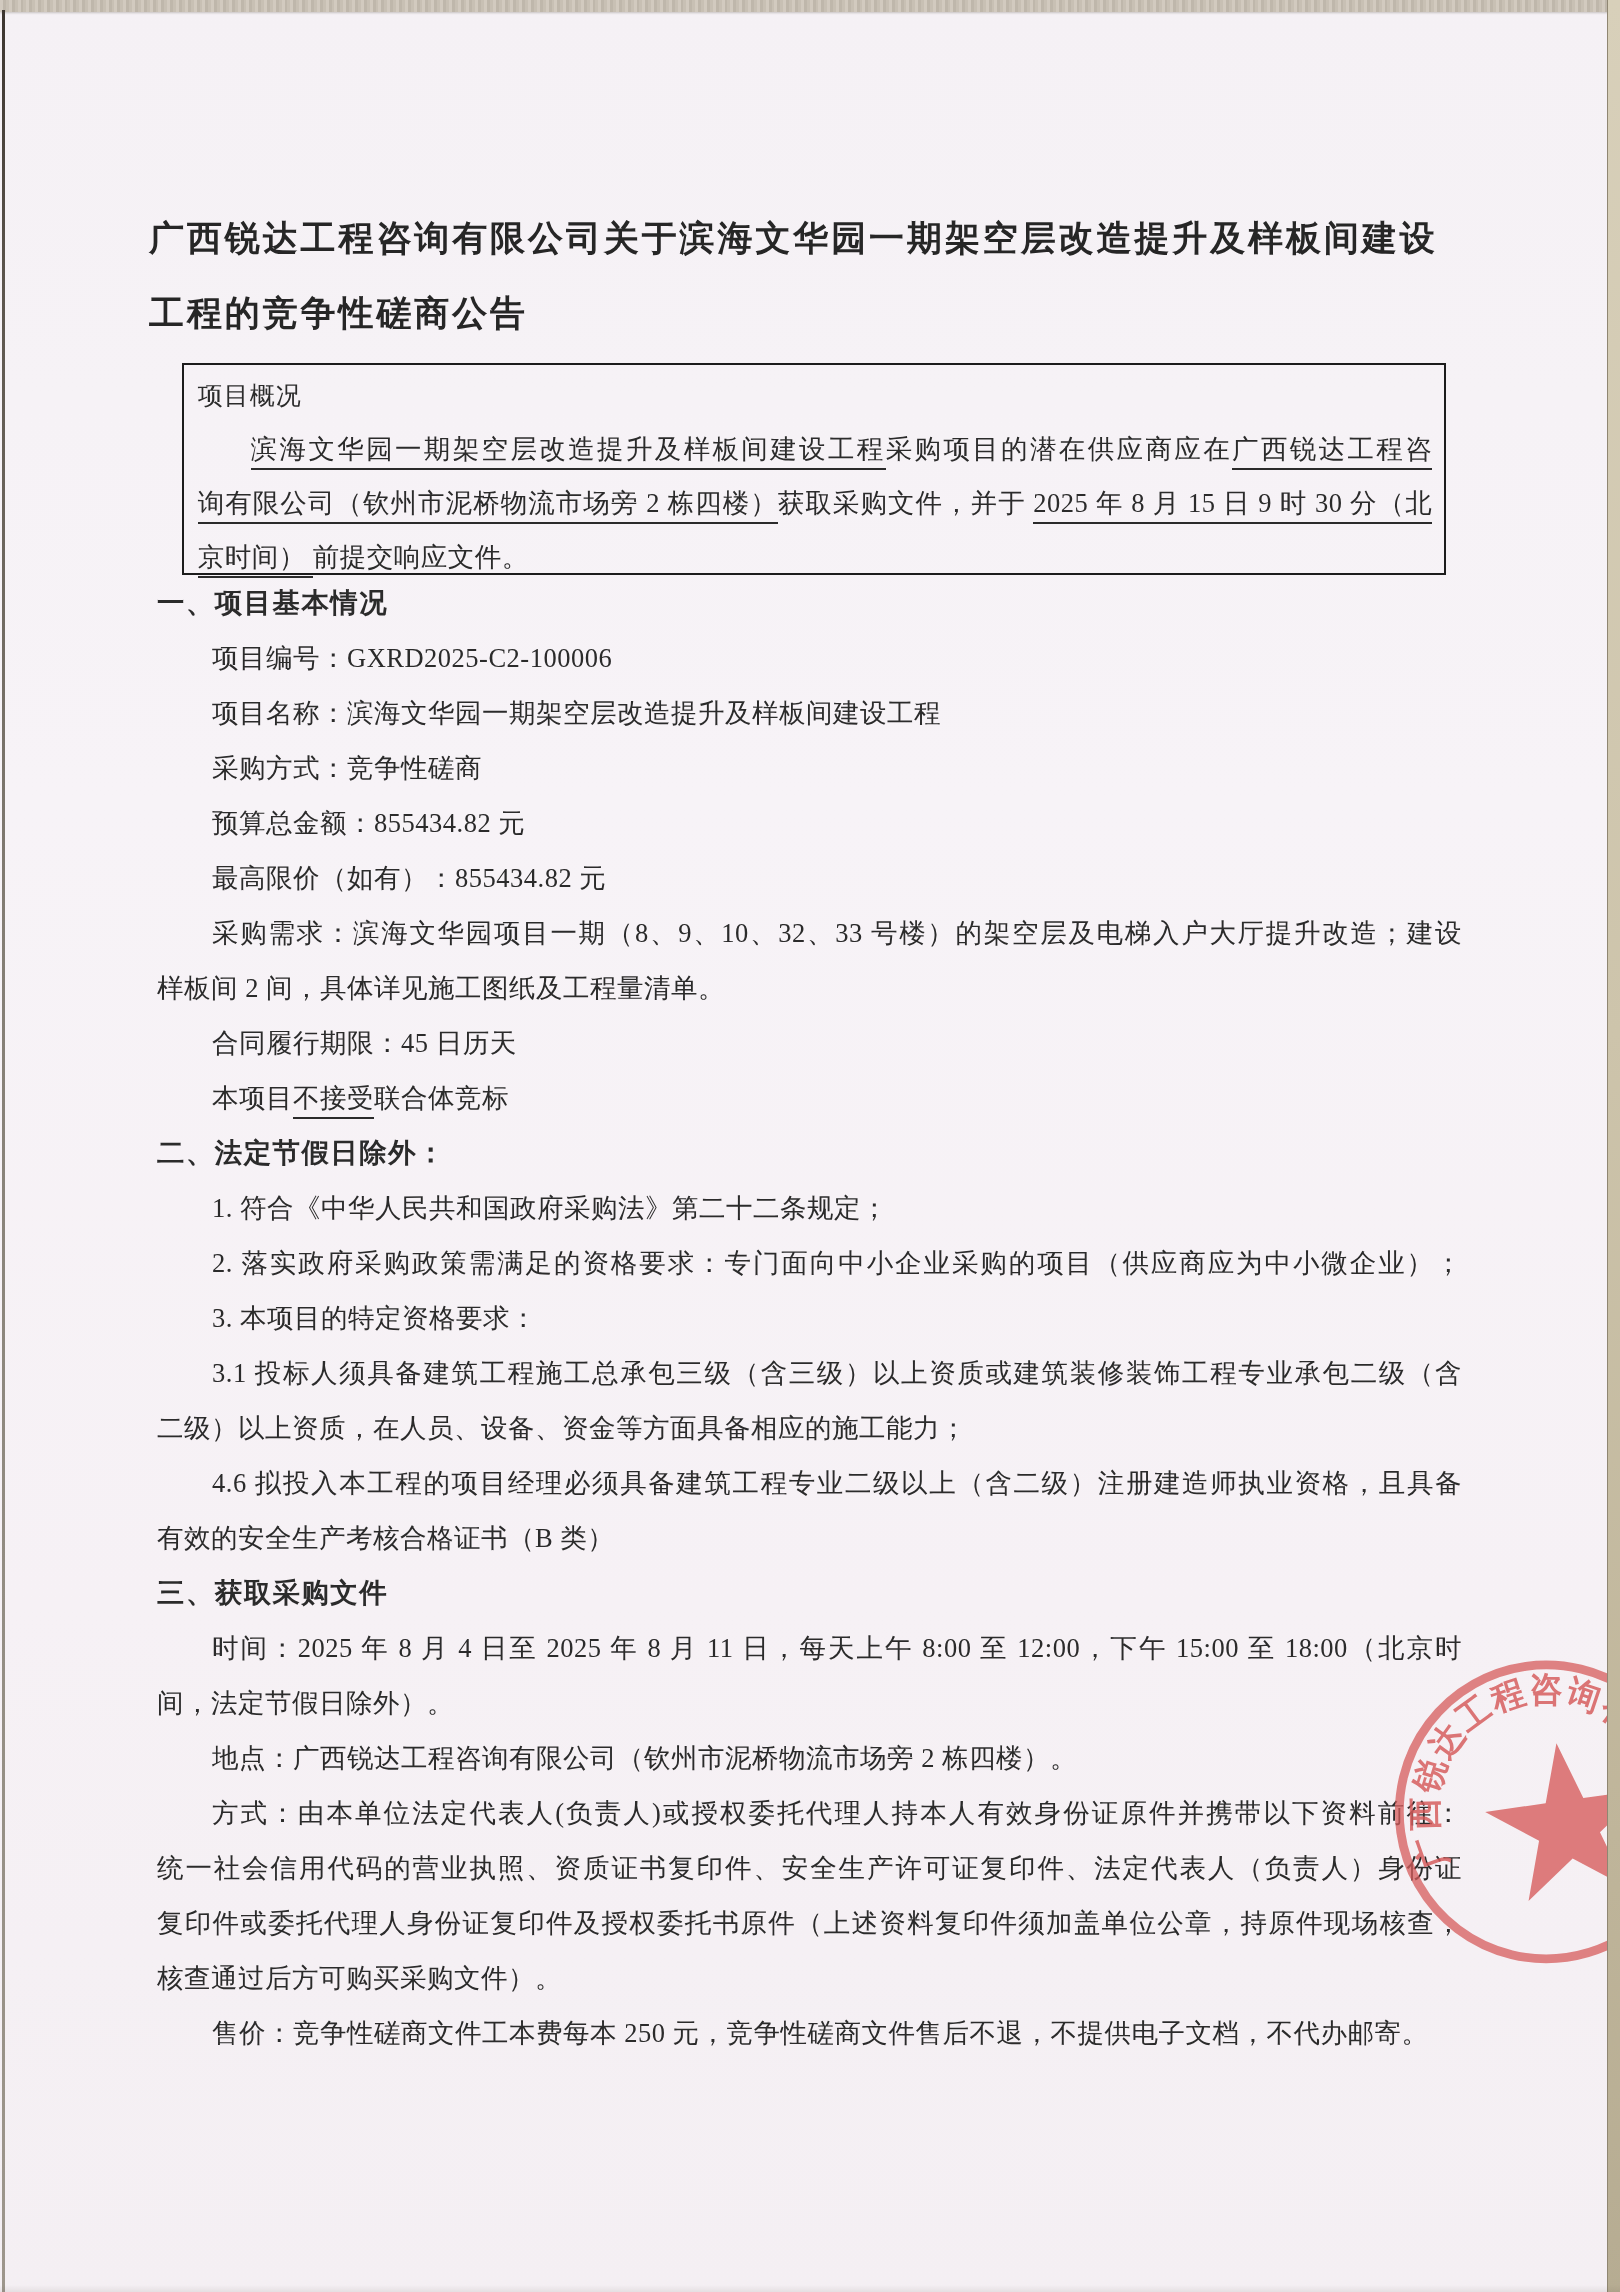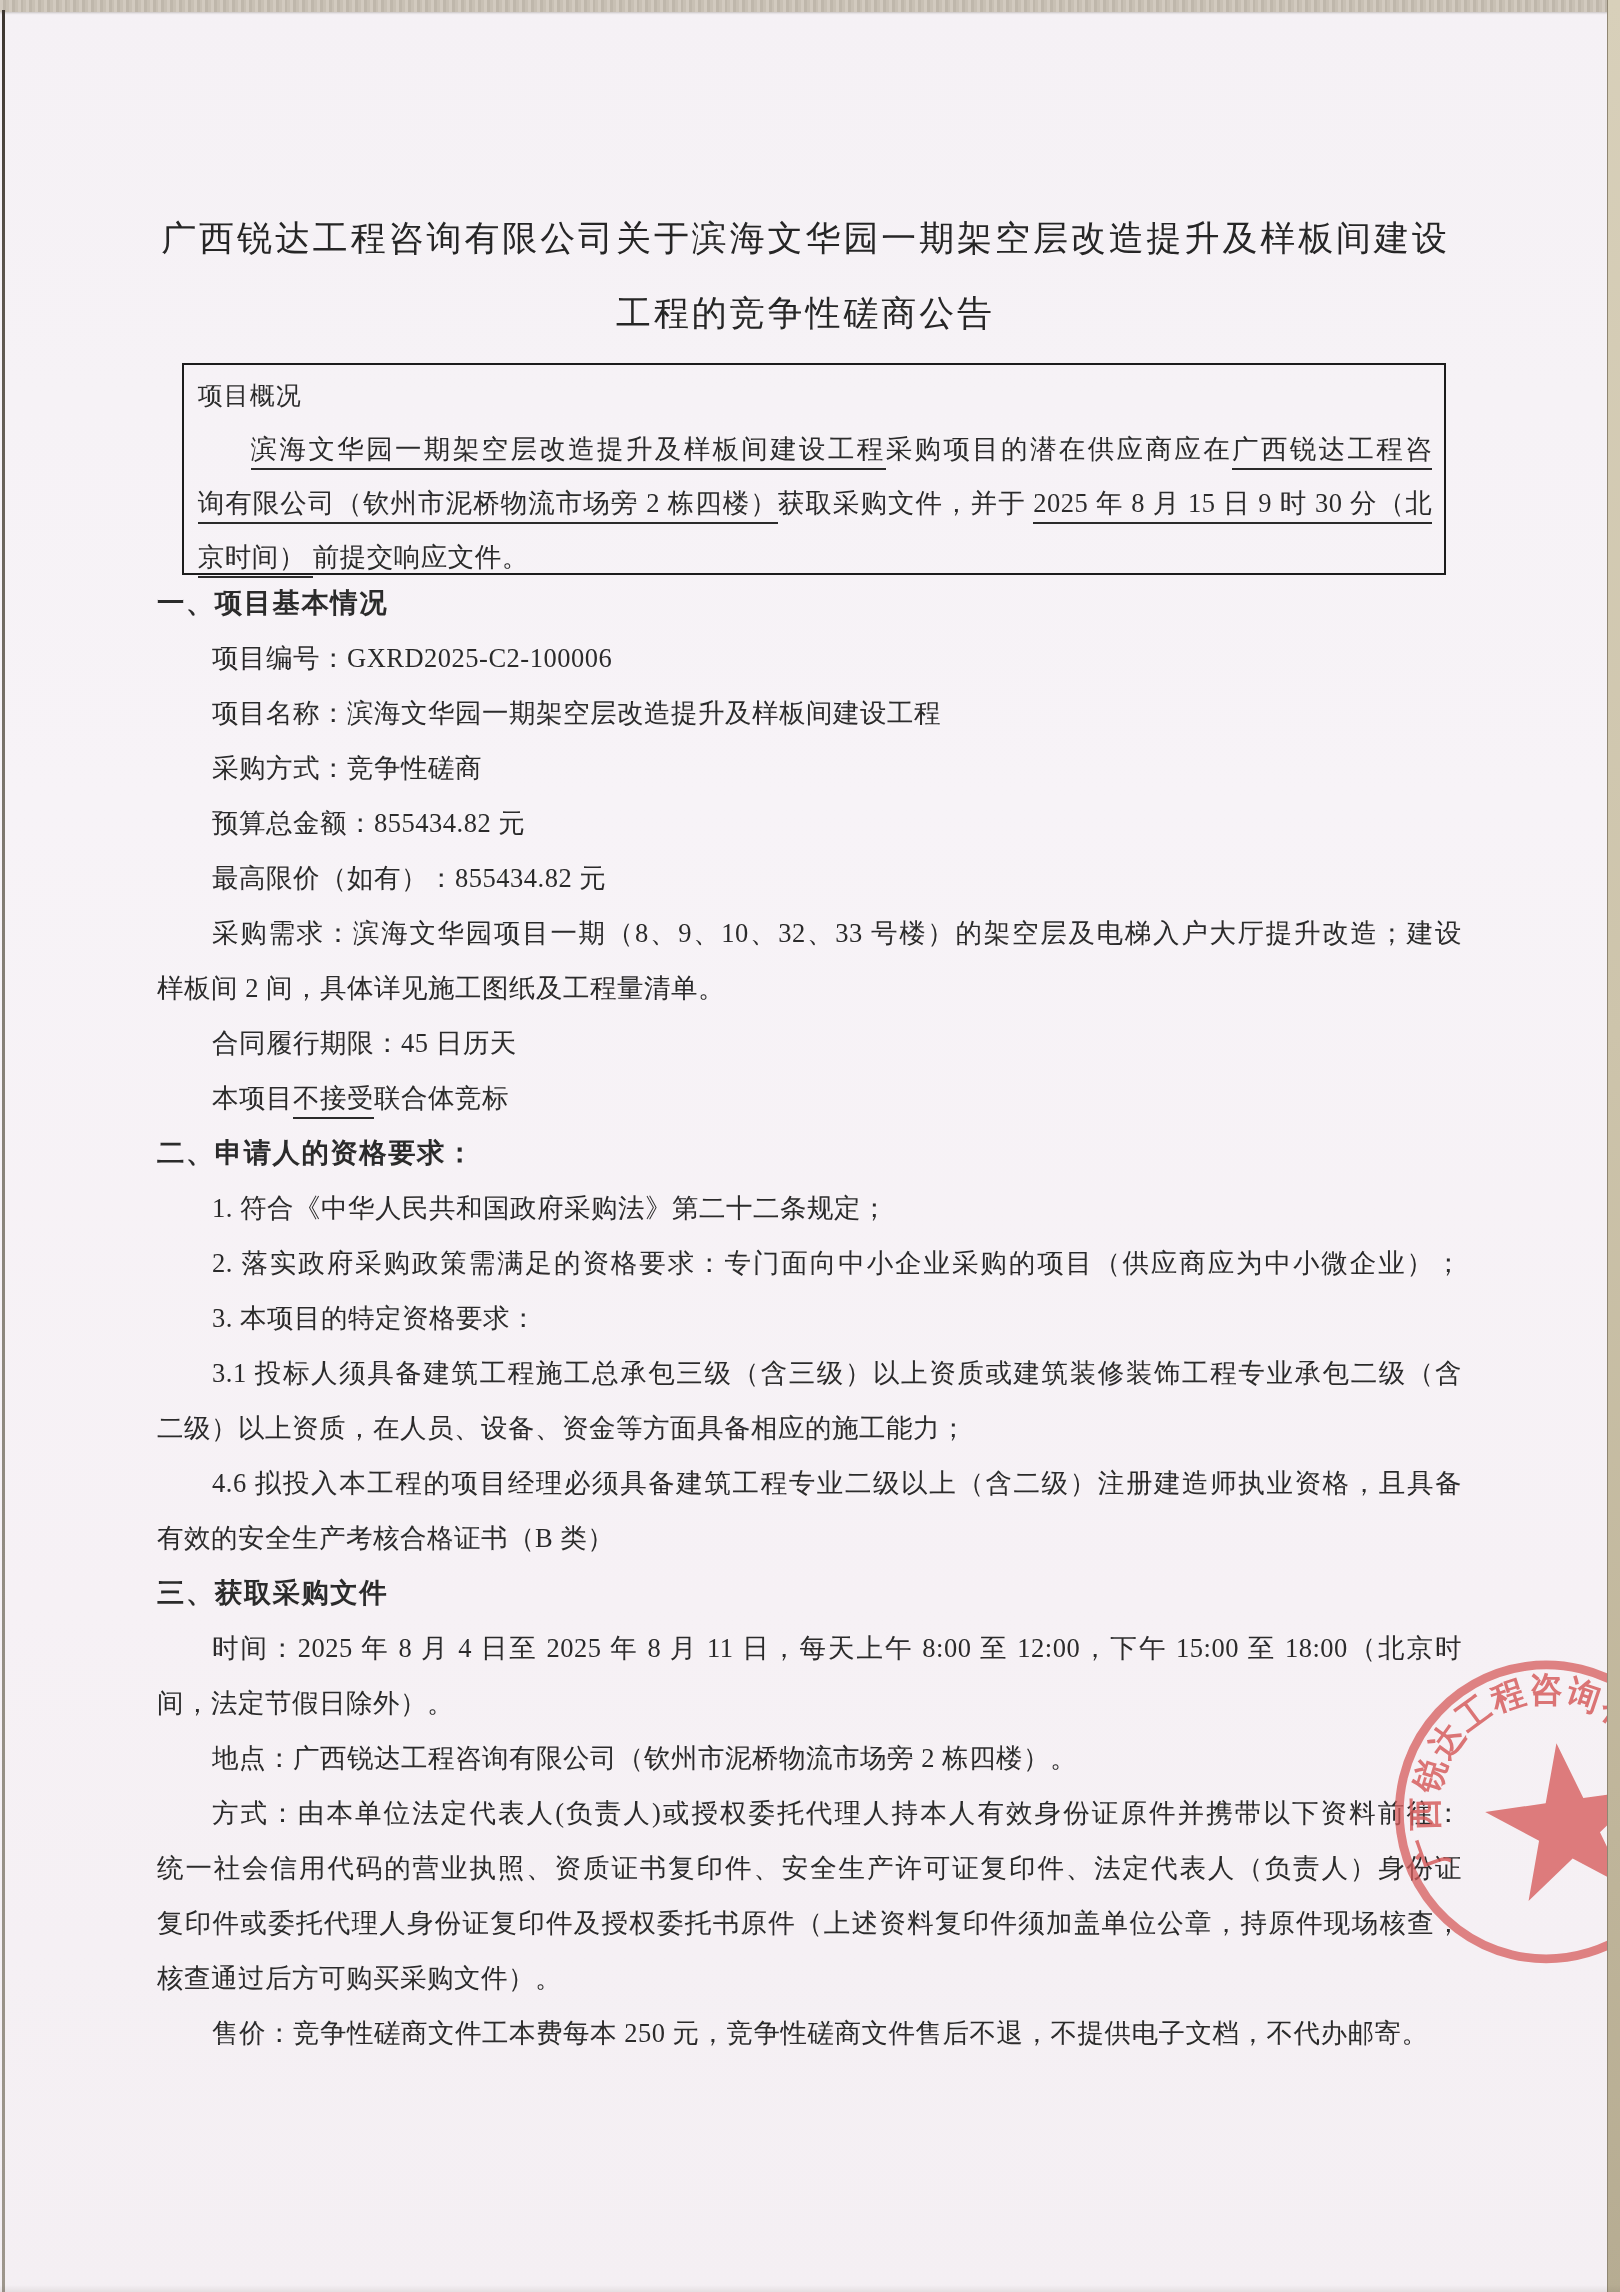--- a/index.html
+++ b/index.html
@@ -27,21 +27,21 @@
     background:linear-gradient(180deg,#d8d0ba 0%,#cdc4ab 45%,#bfb59a 80%,#b6ac92 100%);
     border-left:1px solid #8f8672;
   }
   .scan-bottom{
     position:absolute;left:0;top:2285px;width:1620px;height:7.8px;
     background:linear-gradient(180deg,rgba(70,60,50,0) 0%,rgba(70,60,50,.10) 100%);
   }
   
   .title{
     position:absolute;left:149px;top:201px;width:1313px;
-    text-align:center;font-weight:normal;font-size:35px;line-height:75px;
+    text-align:left;font-weight:bold;font-size:35px;line-height:75px;
     letter-spacing:2.9px;color:#262626;
   }
   
   .obox{
     position:absolute;left:182px;top:363px;width:1264px;height:212px;
     border:2px solid #1c1c1c;box-sizing:border-box;
     padding:9.8px 11.8px 0 13.7px;
   }
   .obox .ohead{font-size:25px;line-height:41px;letter-spacing:1px;}
   .obox .opara{font-size:26.5px;line-height:54px;letter-spacing:0.5px;}
@@ -85,21 +85,21 @@
       <div class="bl h">一、项目基本情况</div>
       <div class="bl ind">项目编号：GXRD2025-C2-100006</div>
       <div class="bl ind">项目名称：滨海文华园一期架空层改造提升及样板间建设工程</div>
       <div class="bl ind">采购方式：竞争性磋商</div>
       <div class="bl ind">预算总金额：855434.82 元</div>
       <div class="bl ind">最高限价（如有）：855434.82 元</div>
       <div class="bl ind fill">采购需求：滨海文华园项目一期（8、9、10、32、33 号楼）的架空层及电梯入户大厅提升改造；建设</div>
       <div class="bl">样板间 2 间，具体详见施工图纸及工程量清单。</div>
       <div class="bl ind">合同履行期限：45 日历天</div>
       <div class="bl ind"><span>本项目</span><span class="ul">不接受</span><span>联合体竞标</span></div>
-      <div class="bl h">二、申请人的资格要求：</div>
+      <div class="bl h">二、法定节假日除外：</div>
       <div class="bl ind">1. 符合《中华人民共和国政府采购法》第二十二条规定；</div>
       <div class="bl ind fill">2. 落实政府采购政策需满足的资格要求：专门面向中小企业采购的项目（供应商应为中小微企业）；</div>
       <div class="bl ind">3. 本项目的特定资格要求：</div>
       <div class="bl ind fill">3.1 投标人须具备建筑工程施工总承包三级（含三级）以上资质或建筑装修装饰工程专业承包二级（含</div>
       <div class="bl">二级）以上资质，在人员、设备、资金等方面具备相应的施工能力；</div>
       <div class="bl ind fill">4.6 拟投入本工程的项目经理必须具备建筑工程专业二级以上（含二级）注册建造师执业资格，且具备</div>
       <div class="bl">有效的安全生产考核合格证书（B 类）</div>
       <div class="bl h">三、获取采购文件</div>
       <div class="bl ind fill">时间：2025 年 8 月 4 日至 2025 年 8 月 11 日，每天上午 8:00 至 12:00，下午 15:00 至 18:00（北京时</div>
       <div class="bl">间，法定节假日除外）。</div>

